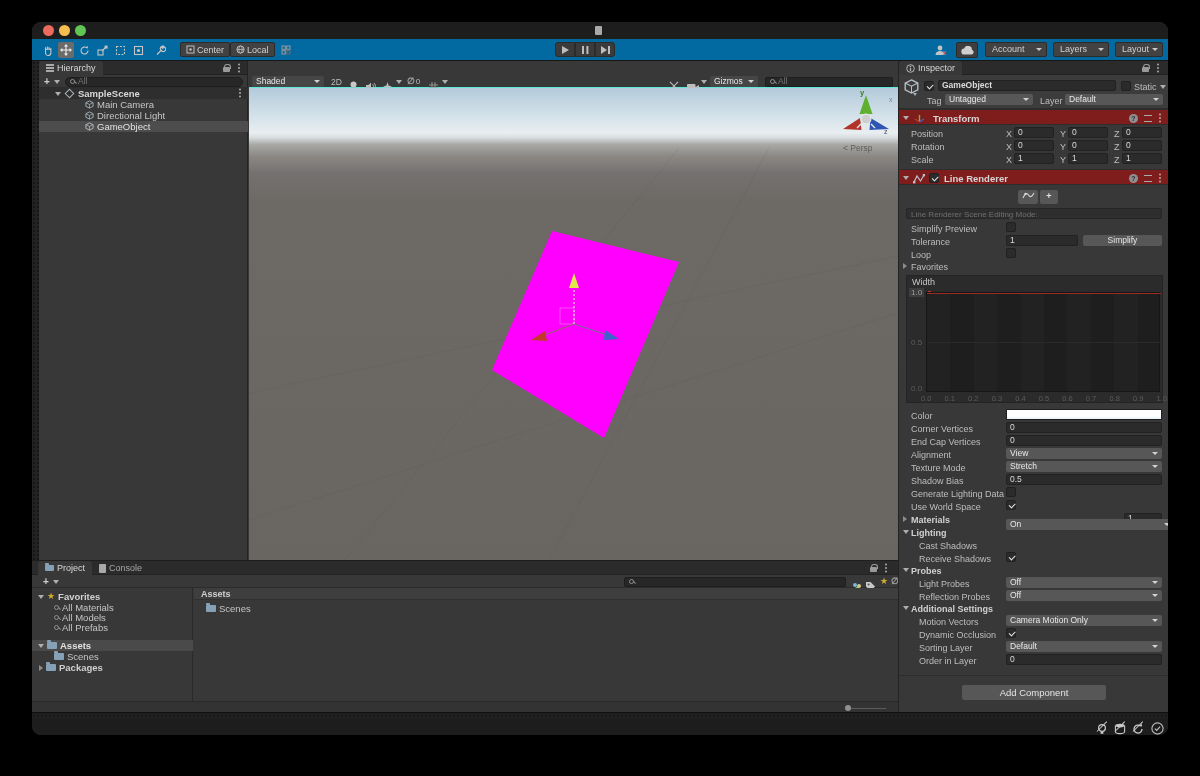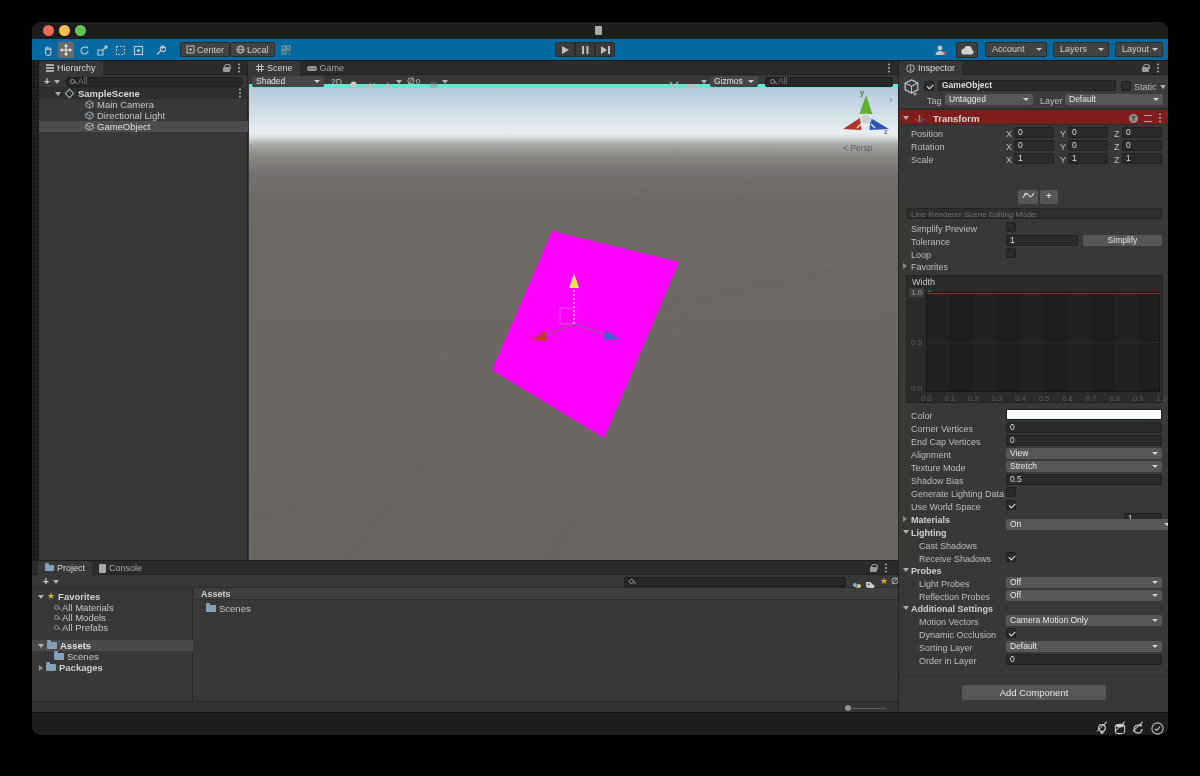--- a/index.html
+++ b/index.html
@@ -211,38 +211,21 @@
       <div class="p hrow" style="left:0;top:60px;width:209px;background:#4d4d4d">
         <svg width="9" height="9" viewBox="0 0 10 10" style="margin-left:46px">
             <path d="M5 1l4 2v4L5 9 1 7V3z" fill="none" stroke="#b8c2ca" stroke-width="1"></path>
             <path d="M1 3l4 2 4-2M5 5v4" fill="none" stroke="#b8c2ca" stroke-width=".8"></path>
           </svg>
         <span style="color:#e2e2e2">GameObject</span>
       </div>
     </div>
 
     <div class="p" style="left:217px;top:0;width:649px;height:499px;background:#383838">
-      <div class="tabbar">
-        <div class="tab active">
-          <svg width="8" height="8" viewBox="0 0 8 8">
-              <path d="M2.5 0v8M5.5 0v8M0 2.5h8M0 5.5h8" stroke="#c2c2c2" stroke-width="1"></path>
-            </svg>
-          <span>Scene</span>
-        </div>
-        <div class="tab">
-          <svg width="10" height="7" viewBox="0 0 10 7">
-              <rect x="0" y="1" width="10" height="5" rx="2.5" fill="#9a9a9a"></rect>
-              <circle cx="3" cy="3.5" r="1" fill="#555"></circle>
-              <circle cx="7" cy="3.5" r="1" fill="#555"></circle>
-            </svg>
-          <span>Game</span>
-        </div>
-        <div class="p kebab" style="left:639px;top:6px"></div>
-      </div>
-      <div class="p" style="left:0;top:14px;width:649px;height:13px;border-bottom:4px solid #5eead4">
+      <div class="p" style="left:0;top:14px;width:649px;height:13px;border-bottom:1px solid #5eead4">
         <div class="p dd" style="left:3px;top:1px;width:72px;background:#464646"><span>Shaded</span></div>
         <span class="p" style="left:82px;top:2px;font-size:8.5px;color:#bdbdbd">2D</span>
         <div class="p" style="left:100px;top:2px">
           <svg width="9" height="10" viewBox="0 0 9 10">
               <circle cx="4.5" cy="3.5" r="3" fill="#c9c9c9"></circle>
               <rect x="3" y="6.8" width="3" height="2.4" fill="#8f8f8f"></rect>
             </svg>
         </div>
         <div class="p" style="left:117px;top:2px">
           <svg width="10" height="9" viewBox="0 0 10 9">
@@ -476,20 +459,33 @@
 
         <span class="p plabel" style="left:12px;top:30px">Scale</span>
         <span class="p plabel" style="left:107px;top:30px">X</span>
         <div class="p fld" style="left:115px;top:28px;width:40px"><span>1</span></div>
         <span class="p plabel" style="left:161px;top:30px">Y</span>
         <div class="p fld" style="left:169px;top:28px;width:40px"><span>1</span></div>
         <span class="p plabel" style="left:215px;top:30px">Z</span>
         <div class="p fld" style="left:223px;top:28px;width:40px"><span>1</span></div>
       </div>
 
+      <div class="p comph" style="left:0;top:108px;width:270px">
+        <div class="p trid" style="left:4px;top:6px"></div>
+        <svg class="p" style="left:14px;top:3px" width="12" height="11" viewBox="0 0 12 11">
+            <path d="M1 9L4 3l3.5 5L11 2" fill="none" stroke="#b8c2ca" stroke-width="1.2"></path>
+            <rect x="0" y="8" width="2.4" height="2.4" fill="#b8c2ca"></rect>
+            <rect x="9.8" y="1" width="2.4" height="2.4" fill="#b8c2ca"></rect>
+          </svg>
+        <div class="p cb on" style="left:30px;top:3px"></div>
+        <span class="p" style="left:45px;top:3px">Line Renderer</span>
+        <div class="p helpc" style="left:230px;top:3.5px">?</div>
+        <div class="p presets" style="left:245px;top:4.5px"></div>
+        <div class="p kebab" style="left:260px;top:7px"></div>
+      </div>
 
       <div class="p" style="left:0;top:124px;width:270px;height:527px">
 
         <div class="p btn" style="left:119px;top:5px;width:20px;height:14px">
           <svg width="13" height="10" viewBox="0 0 13 10">
               <path d="M1 8Q4 1 6.5 5T12 3" fill="none" stroke="#d8d8d8" stroke-width="1.1"></path>
               <circle cx="3.5" cy="4" r="1.2" fill="#d8d8d8"></circle>
             </svg>
         </div>
         <div class="p btn" style="left:141px;top:5px;width:18px;height:14px;line-height:13px;font-weight:bold"><span>+</span></div>

